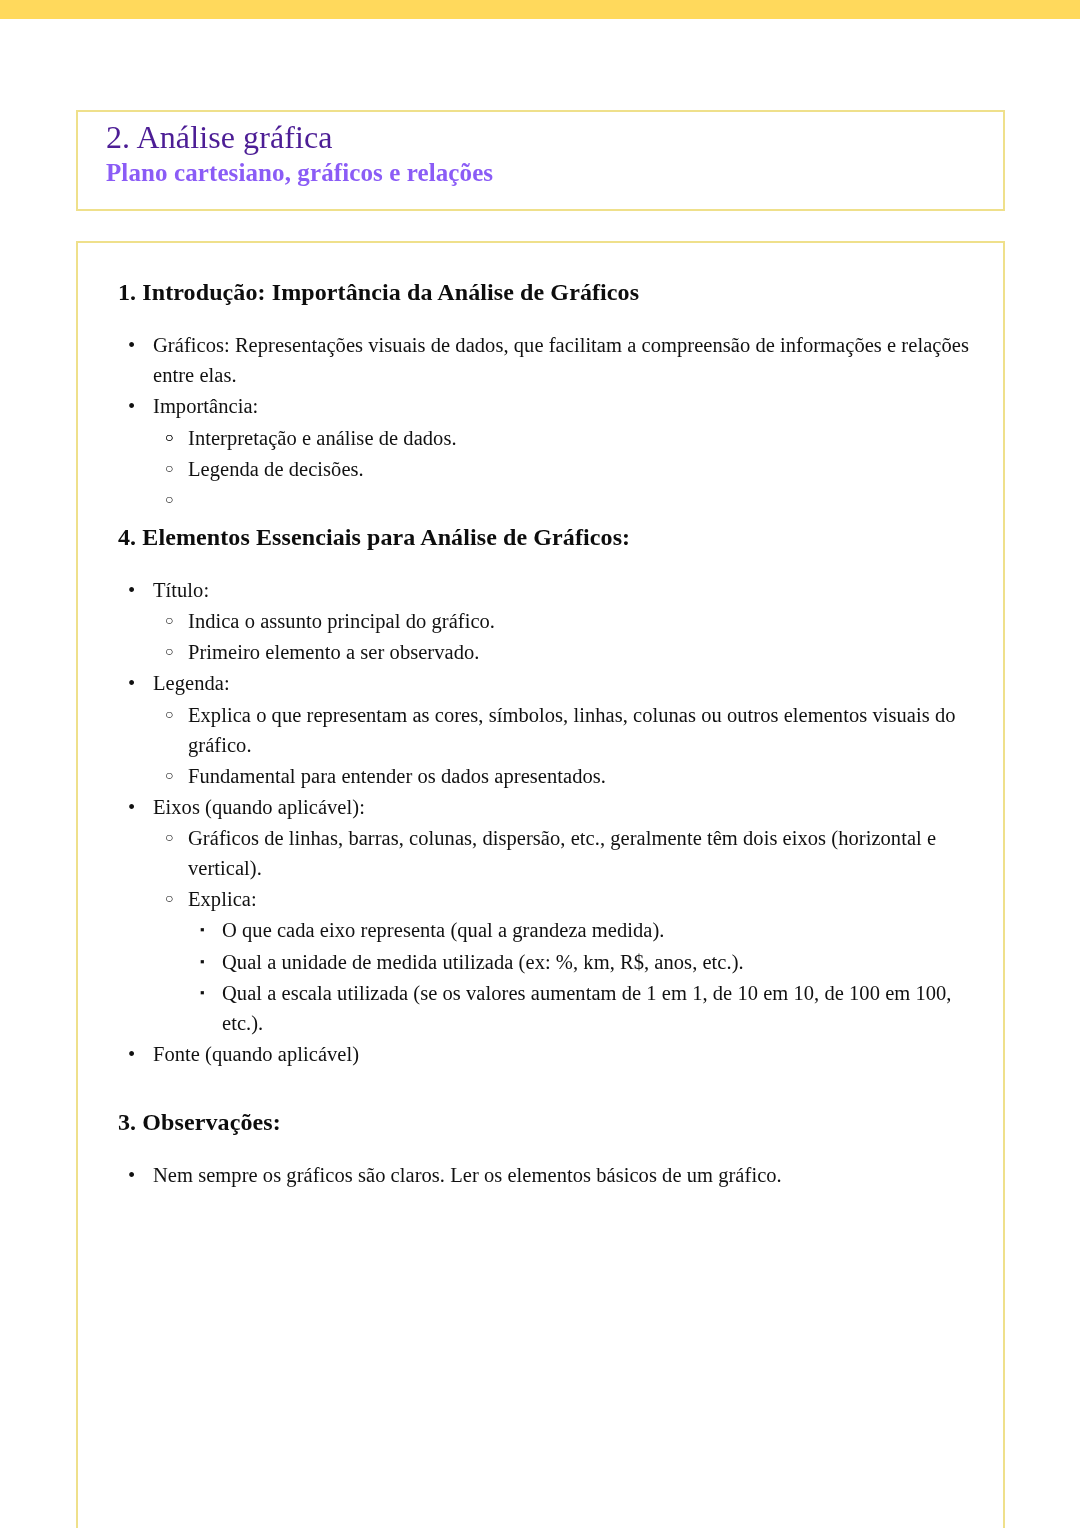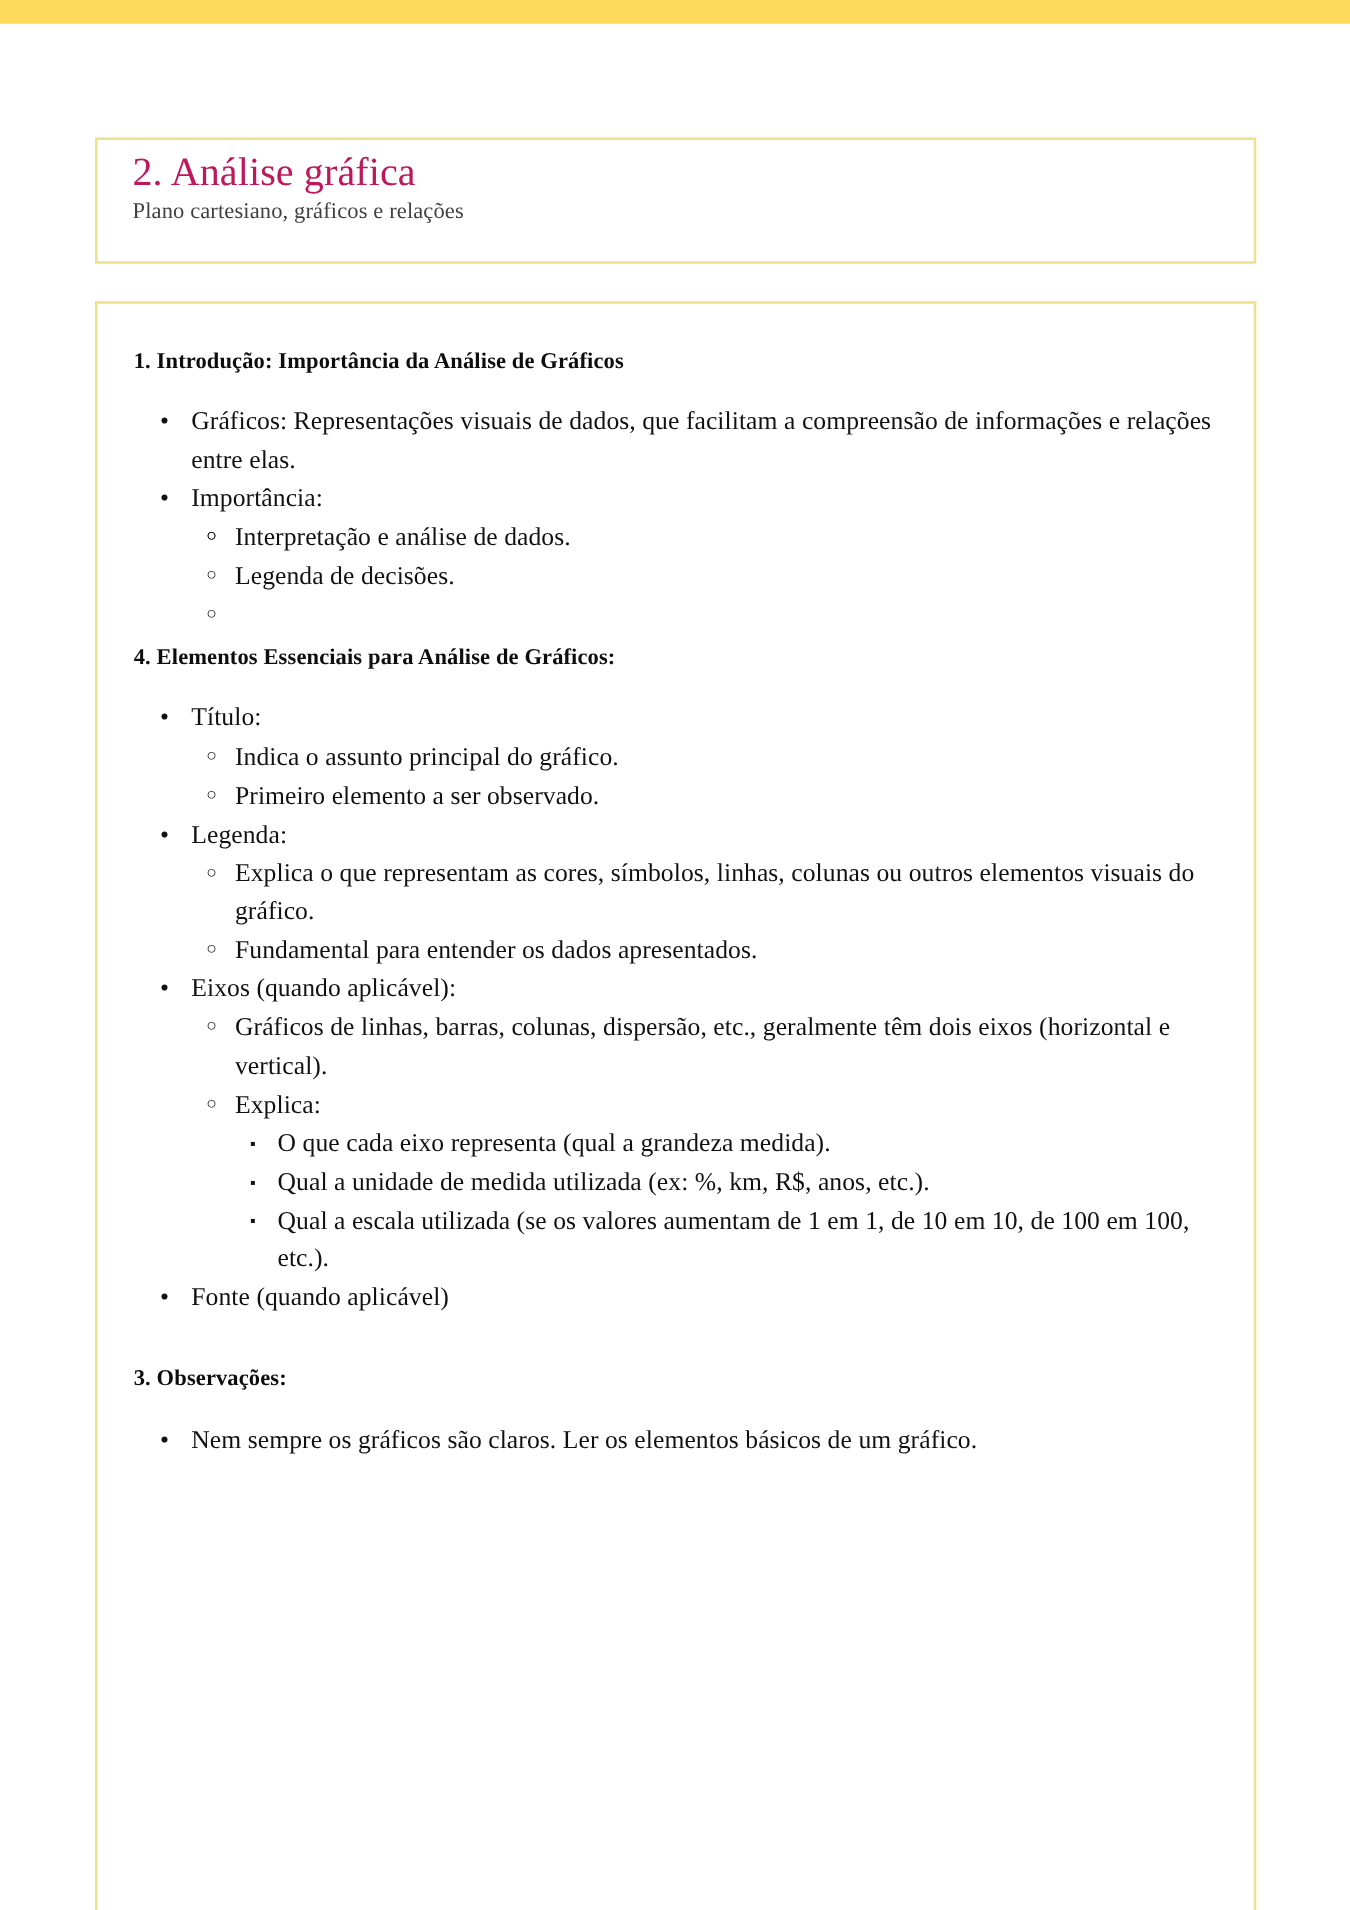--- a/index.html
+++ b/index.html
@@ -37,30 +37,30 @@
     border: 2px solid #EFE08B;
     box-sizing: border-box;
     background: #ffffff;
   }
   .title-inner {
     padding: 8px 0 0 28px;
   }
   .doc-title {
     font-size: 32px;
     line-height: 1.12;
-    color: #be185d;
+    color: #4c1d95;
     font-weight: 400;
     margin: 0;
     letter-spacing: 0.1px;
   }
   .doc-subtitle {
-    font-size: 18px;
+    font-size: 25px;
     line-height: 1.18;
-    color: #404040;
-    font-weight: 400;
+    color: #8b5cf6;
+    font-weight: 700;
     margin: 2px 0 0 0;
     letter-spacing: 0.1px;
   }
 
   
   .content-box {
     position: absolute;
     left: 76px;
     top: 241px;
     width: 929px;
@@ -69,25 +69,25 @@
     border-bottom: none;
     box-sizing: border-box;
     background: #ffffff;
   }
   .content-inner {
     padding: 34px 26px 0 29px;
   }
 
   
   .section-heading {
-    font-size: 18px;
+    font-size: 24px;
     line-height: 1.3;
     font-weight: 700;
     color: #0d0d0d;
-    margin: 0;
+    margin: 11px;
     letter-spacing: 0.1px;
   }
   .sec-gap-1 { margin-top: 0; }
   .sec-gap   { margin-top: 38px; }
 
   
   ul.lvl1 {
     list-style: none;
     margin: 22px 0 0 0;
     padding: 0;

